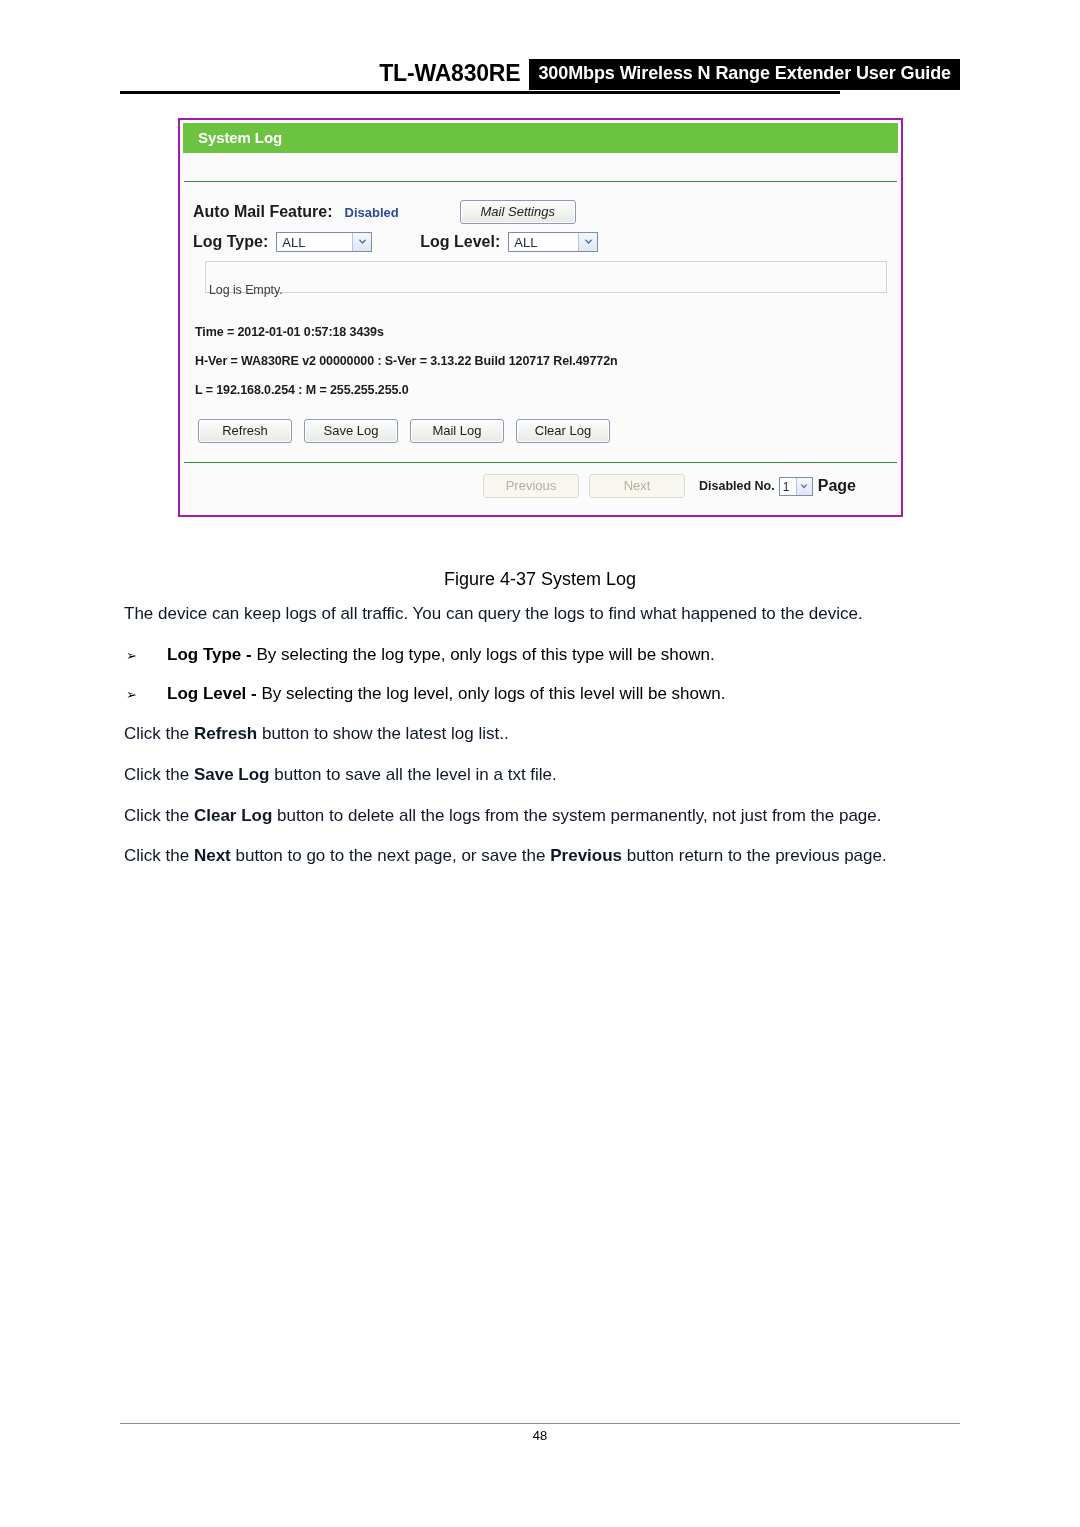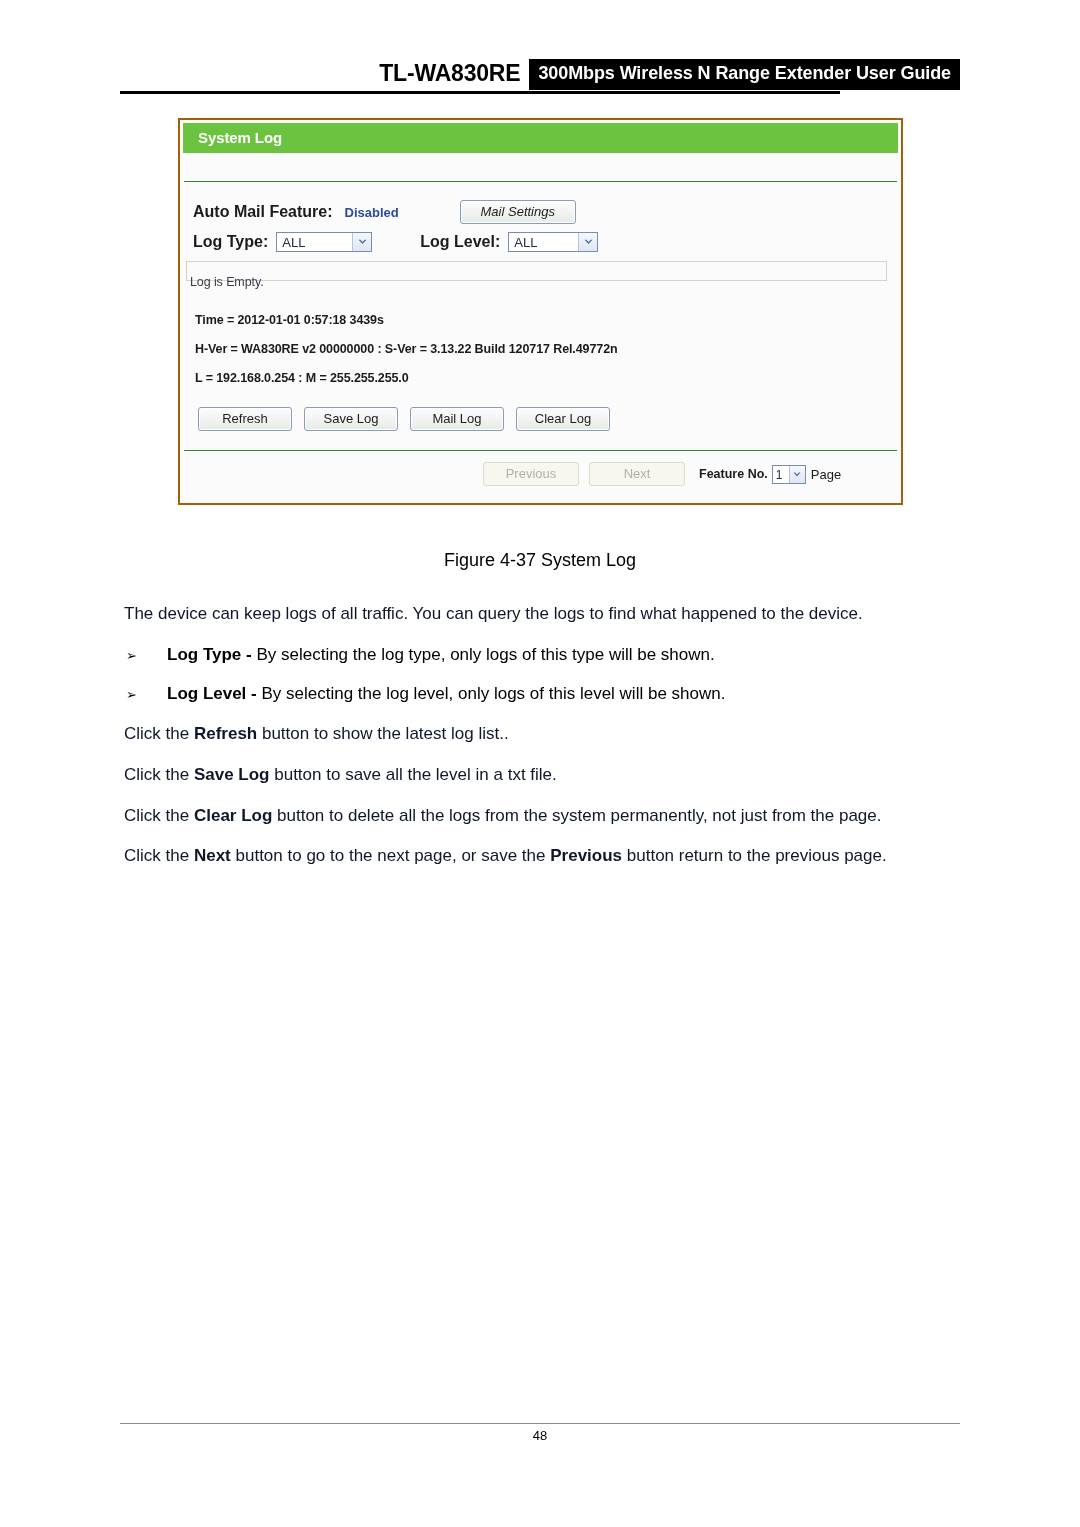--- a/index.html
+++ b/index.html
@@ -57,21 +57,21 @@
   }
 
   
   .figure-wrap {
     position: absolute;
     top: 118px;
     left: 178px;
     width: 725px;
   }
   .ui-frame {
-    border: 2px solid #a16207;
+    border: 2px solid #a21caf;
     background: #fbfbfb;
     padding: 0;
     box-sizing: border-box;
   }
   .ui-inner {
     margin: 3px;
     background: #fbfbfb;
   }
   .ui-title-bar {
     background: #6cc340;
@@ -167,25 +167,25 @@
   .sel .sel-arrow svg { display: block; }
   .sel-logtype { width: 96px; margin-left: 8px; }
   .sel-loglevel { width: 90px; margin-left: 8px; }
   .sel-page { width: 34px; height: 19px; margin: 0 5px 0 4px; }
   .sel-page .sel-val { padding-left: 3px; font-size: 12px; }
   .sel-page .sel-arrow { width: 15px; }
 
   .spacer-loglevel { width: 48px; }
 
   .log-box {
-    margin: 9px 11px 0 3px;
+    margin: 9px 11px 0 22px;
     border: 1px solid #d8d4c2;
     background: #fbfbfb;
-    height: 20px;
-    padding: 10px 0 0 3px;
+    height: 32px;
+    padding: 18px 0 0 3px;
     box-sizing: border-box;
   }
   .log-box .log-text {
     font-size: 12.5px;
     color: #3a3a4a;
     font-weight: normal;
     letter-spacing: -0.1px;
   }
 
   .info-lines {
@@ -230,29 +230,29 @@
   }
   .btn-next-gap { width: 10px; }
   .pager-text {
     font-size: 12.5px;
     font-weight: bold;
     color: #1b1b1b;
     margin-left: 14px;
     white-space: nowrap;
   }
   .pager-text-after {
-    font-size: 13px;
-    font-weight: normal;
+    font-size: 16px;
+    font-weight: bold;
     color: #1b1b1b;
     white-space: nowrap;
   }
 
   .fig-caption {
     position: absolute;
-    top: 550px;
+    top: 569px;
     left: 0;
     width: 1080px;
     text-align: center;
     font-size: 18px;
     color: #000000;
   }
 
   
   .prose {
     position: absolute;
@@ -375,21 +375,21 @@
         <div class="ui-footer-gap"></div>
       </div>
 
       <div class="green-rule"></div>
 
       <div class="ui-footer">
         <span class="pager-left-pad"></span>
         <button class="btn-disabled">Previous</button>
         <span class="btn-next-gap"></span>
         <button class="btn-disabled">Next</button>
-        <span class="pager-text">Feature No.</span>
+        <span class="pager-text">Disabled No.</span>
         <span class="sel sel-page">
           <span class="sel-val">1</span>
           <span class="sel-arrow">
             <svg width="8" height="5" viewBox="0 0 8 5">
                 <path d="M0.5 0.6 L4 4.4 L7.5 0.6 L5.9 0.6 L4 2.6 L2.1 0.6 Z" fill="#5a6b88"></path>
               </svg>
           </span>
         </span>
         <span class="pager-text-after">Page</span>
       </div>

